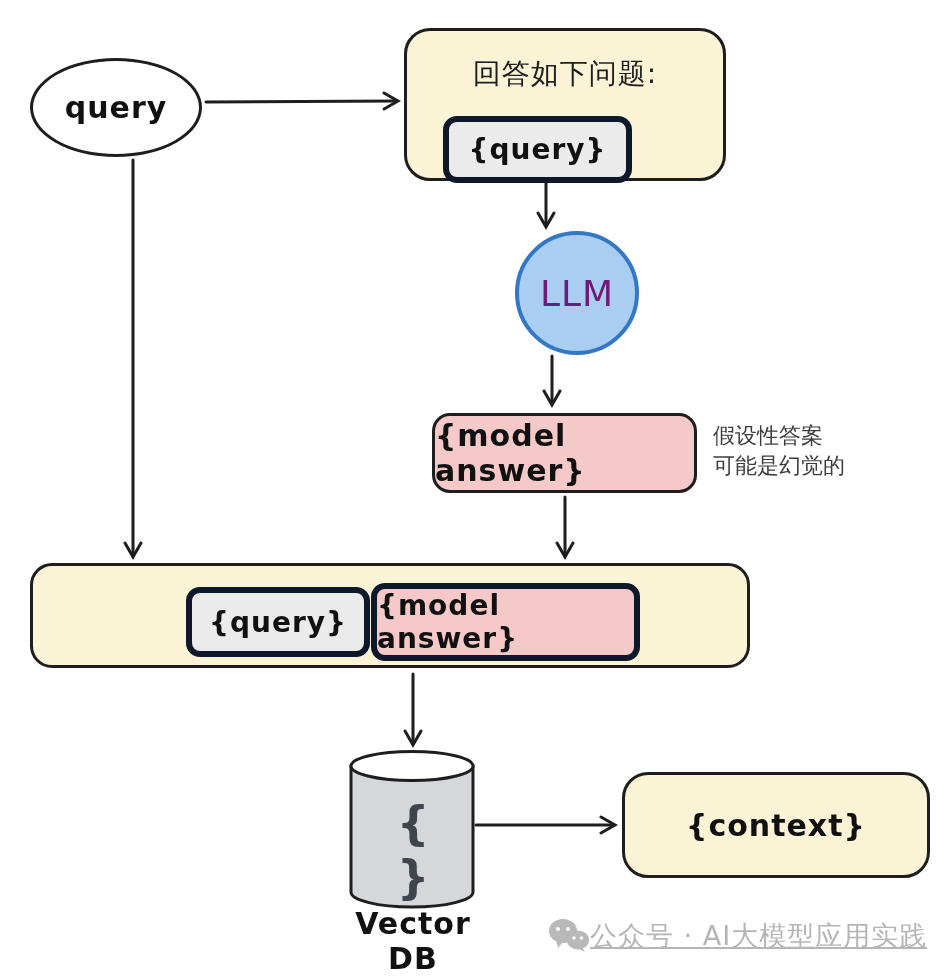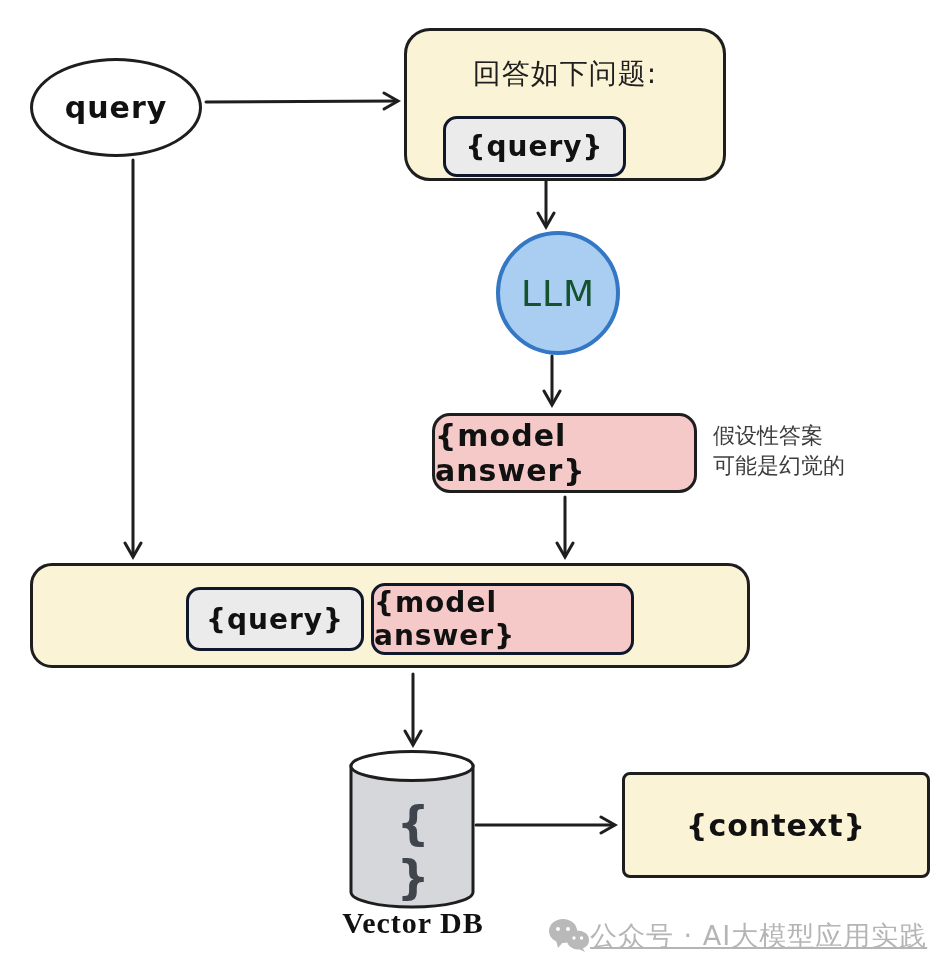--- a/index.html
+++ b/index.html
@@ -18,53 +18,53 @@
   }
   .prompt-box{
     left:404px;top:20px;width:322px;height:153px;border:3.5px solid #1e1e1e;border-radius:26px;
     background:#FBF3D5;display:block;margin-top:8px;
   }
   .prompt-title{
     position:absolute;left:0;top:24px;width:100%;text-align:center;
     font-size:28px;color:#1f1f1f;letter-spacing:1px;
   }
   .chip{
-    border:3px solid #0f172a;border-radius:14px;display:flex;align-items:center;justify-content:center;
+    border:6px solid #0f172a;border-radius:14px;display:flex;align-items:center;justify-content:center;
   }
   .chip-gray{background:#EBEBEB;}
   .chip-pink{background:#F6C9C9;}
   .prompt-chip{position:absolute;left:36px;top:85px;width:177px;height:55px;}
   .hand{font-weight:600;letter-spacing:1px;font-size:28px;color:#111111;}
   .llm-circle{
-    left:496px;top:231px;width:124px;height:124px;border-radius:50%;
+    left:515px;top:231px;width:124px;height:124px;border-radius:50%;
     border:4px solid #3377C5;background:#A9CEF2;
-    font-size:36px;color:#14532d;letter-spacing:1px;
+    font-size:36px;color:#701a75;letter-spacing:1px;
   }
   .answer-box{
     left:432px;top:413px;width:265px;height:80px;border:3.5px solid #1e1e1e;border-radius:18px;
     background:#F6C9C9;
   }
   .note{
     left:713px;top:421px;font-size:22px;line-height:30px;color:#3c3c3c;z-index:2;
   }
   .combined-box{
     left:30px;top:563px;width:720px;height:105px;border:3.5px solid #1e1e1e;border-radius:22px;
     background:#FBF3D5;display:block;
   }
   .combined-chip-query{position:absolute;left:153px;top:21px;width:172px;height:58px;}
   .combined-chip-answer{position:absolute;left:338px;top:17px;width:257px;height:66px;}
   .braces{
     left:384px;top:796px;width:58px;text-align:center;font-size:46px;font-weight:bold;
     color:#40444C;z-index:2;
   }
   .vector-db-label{
-    left:328px;top:906px;width:170px;text-align:center;font-size:30px;z-index:2;font-family:Liberation Serif, serif;
+    left:328px;top:906px;width:170px;text-align:center;font-size:30px;z-index:2;
   }
   .context-box{
-    left:622px;top:772px;width:308px;height:106px;border:3.5px solid #1e1e1e;border-radius:8px;
+    left:622px;top:772px;width:308px;height:106px;border:3.5px solid #1e1e1e;border-radius:26px;
     background:#FBF3D5;font-size:31px;
   }
   .hand-lg{font-weight:600;letter-spacing:1px;font-size:30px;color:#111111;}
   .watermark{
     left:548px;top:918px;display:flex;align-items:center;z-index:2;
     color:#B5B5B5;font-size:27px;letter-spacing:1px;text-decoration:underline;
   }
 </style>
 </head>
 <body>

